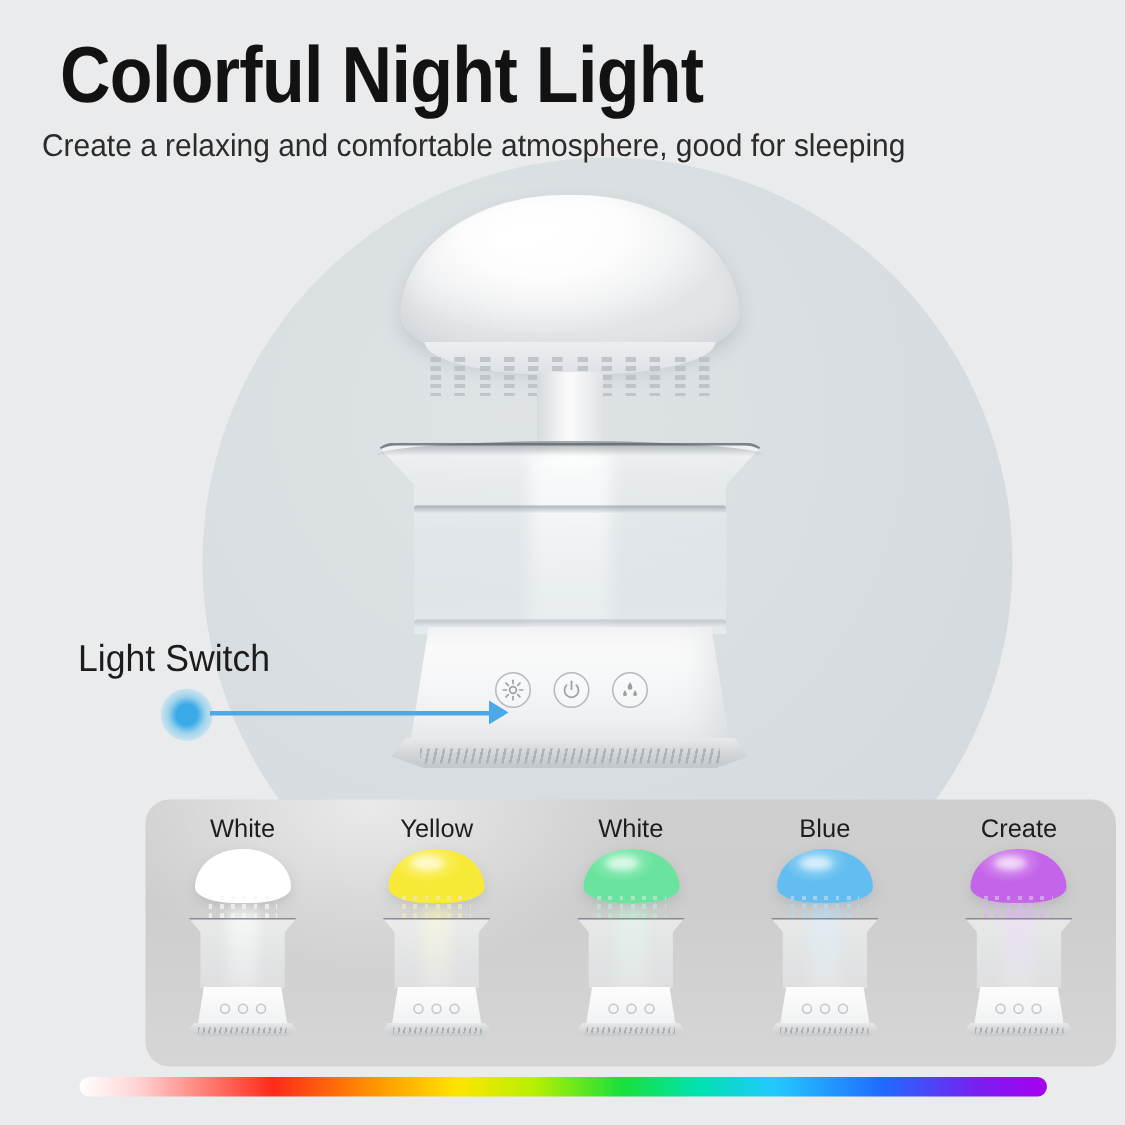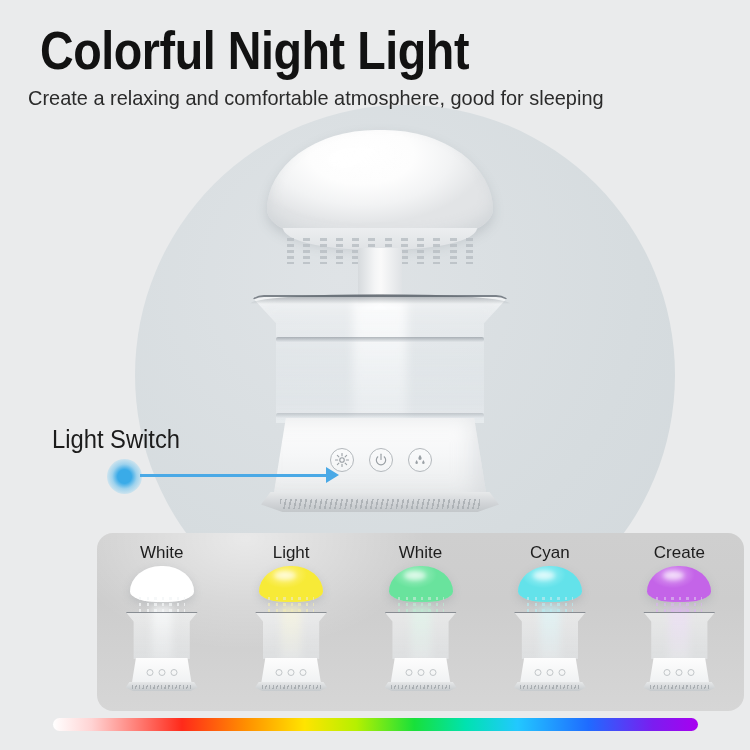--- a/index.html
+++ b/index.html
@@ -298,21 +298,21 @@
           <div class="mini-base"></div>
           <div class="mini-dots">
             <span class="mini-dot"></span>
             <span class="mini-dot"></span>
             <span class="mini-dot"></span>
           </div>
           <div class="mini-rim"></div>
         </div>
       </div>
       <div class="swatch">
-        <div class="sw-label">Light</div>
+        <div class="sw-label">Yellow</div>
         <div class="mini">
           <div class="mini-cap" style="background: radial-gradient(60% 65% at 40% 24%, rgb(255, 243, 138) 0%, rgb(247, 234, 55) 58%, rgb(247, 234, 55) 100%); box-shadow: rgba(130, 138, 144, 0.28) 0px 3px 8px;"></div>
           <div class="mini-rain" style="color: rgb(238, 233, 184);"></div>
           <div class="mini-mist" style="background: linear-gradient(rgb(238, 233, 184), rgba(255, 255, 255, 0.35));"></div>
           <div class="mini-tank"></div>
           <div class="mini-base"></div>
           <div class="mini-dots">
             <span class="mini-dot"></span>
             <span class="mini-dot"></span>
             <span class="mini-dot"></span>
@@ -330,25 +330,25 @@
           <div class="mini-base"></div>
           <div class="mini-dots">
             <span class="mini-dot"></span>
             <span class="mini-dot"></span>
             <span class="mini-dot"></span>
           </div>
           <div class="mini-rim"></div>
         </div>
       </div>
       <div class="swatch">
-        <div class="sw-label">Cyan</div>
-        <div class="mini">
-          <div class="mini-cap" style="background: radial-gradient(60% 65% at 40% 24%, rgb(166, 242, 246) 0%, rgb(99, 226, 234) 58%, rgb(99, 226, 234) 100%); box-shadow: rgba(130, 138, 144, 0.28) 0px 3px 8px;"></div>
-          <div class="mini-rain" style="color: rgb(185, 233, 238);"></div>
-          <div class="mini-mist" style="background: linear-gradient(rgb(185, 233, 238), rgba(255, 255, 255, 0.35));"></div>
+        <div class="sw-label">Blue</div>
+        <div class="mini">
+          <div class="mini-cap" style="background: radial-gradient(60% 65% at 40% 24%, rgb(159, 217, 247) 0%, rgb(98, 189, 240) 58%, rgb(98, 189, 240) 100%); box-shadow: rgba(130, 138, 144, 0.28) 0px 3px 8px;"></div>
+          <div class="mini-rain" style="color: rgb(183, 217, 239);"></div>
+          <div class="mini-mist" style="background: linear-gradient(rgb(183, 217, 239), rgba(255, 255, 255, 0.35));"></div>
           <div class="mini-tank"></div>
           <div class="mini-base"></div>
           <div class="mini-dots">
             <span class="mini-dot"></span>
             <span class="mini-dot"></span>
             <span class="mini-dot"></span>
           </div>
           <div class="mini-rim"></div>
         </div>
       </div>

